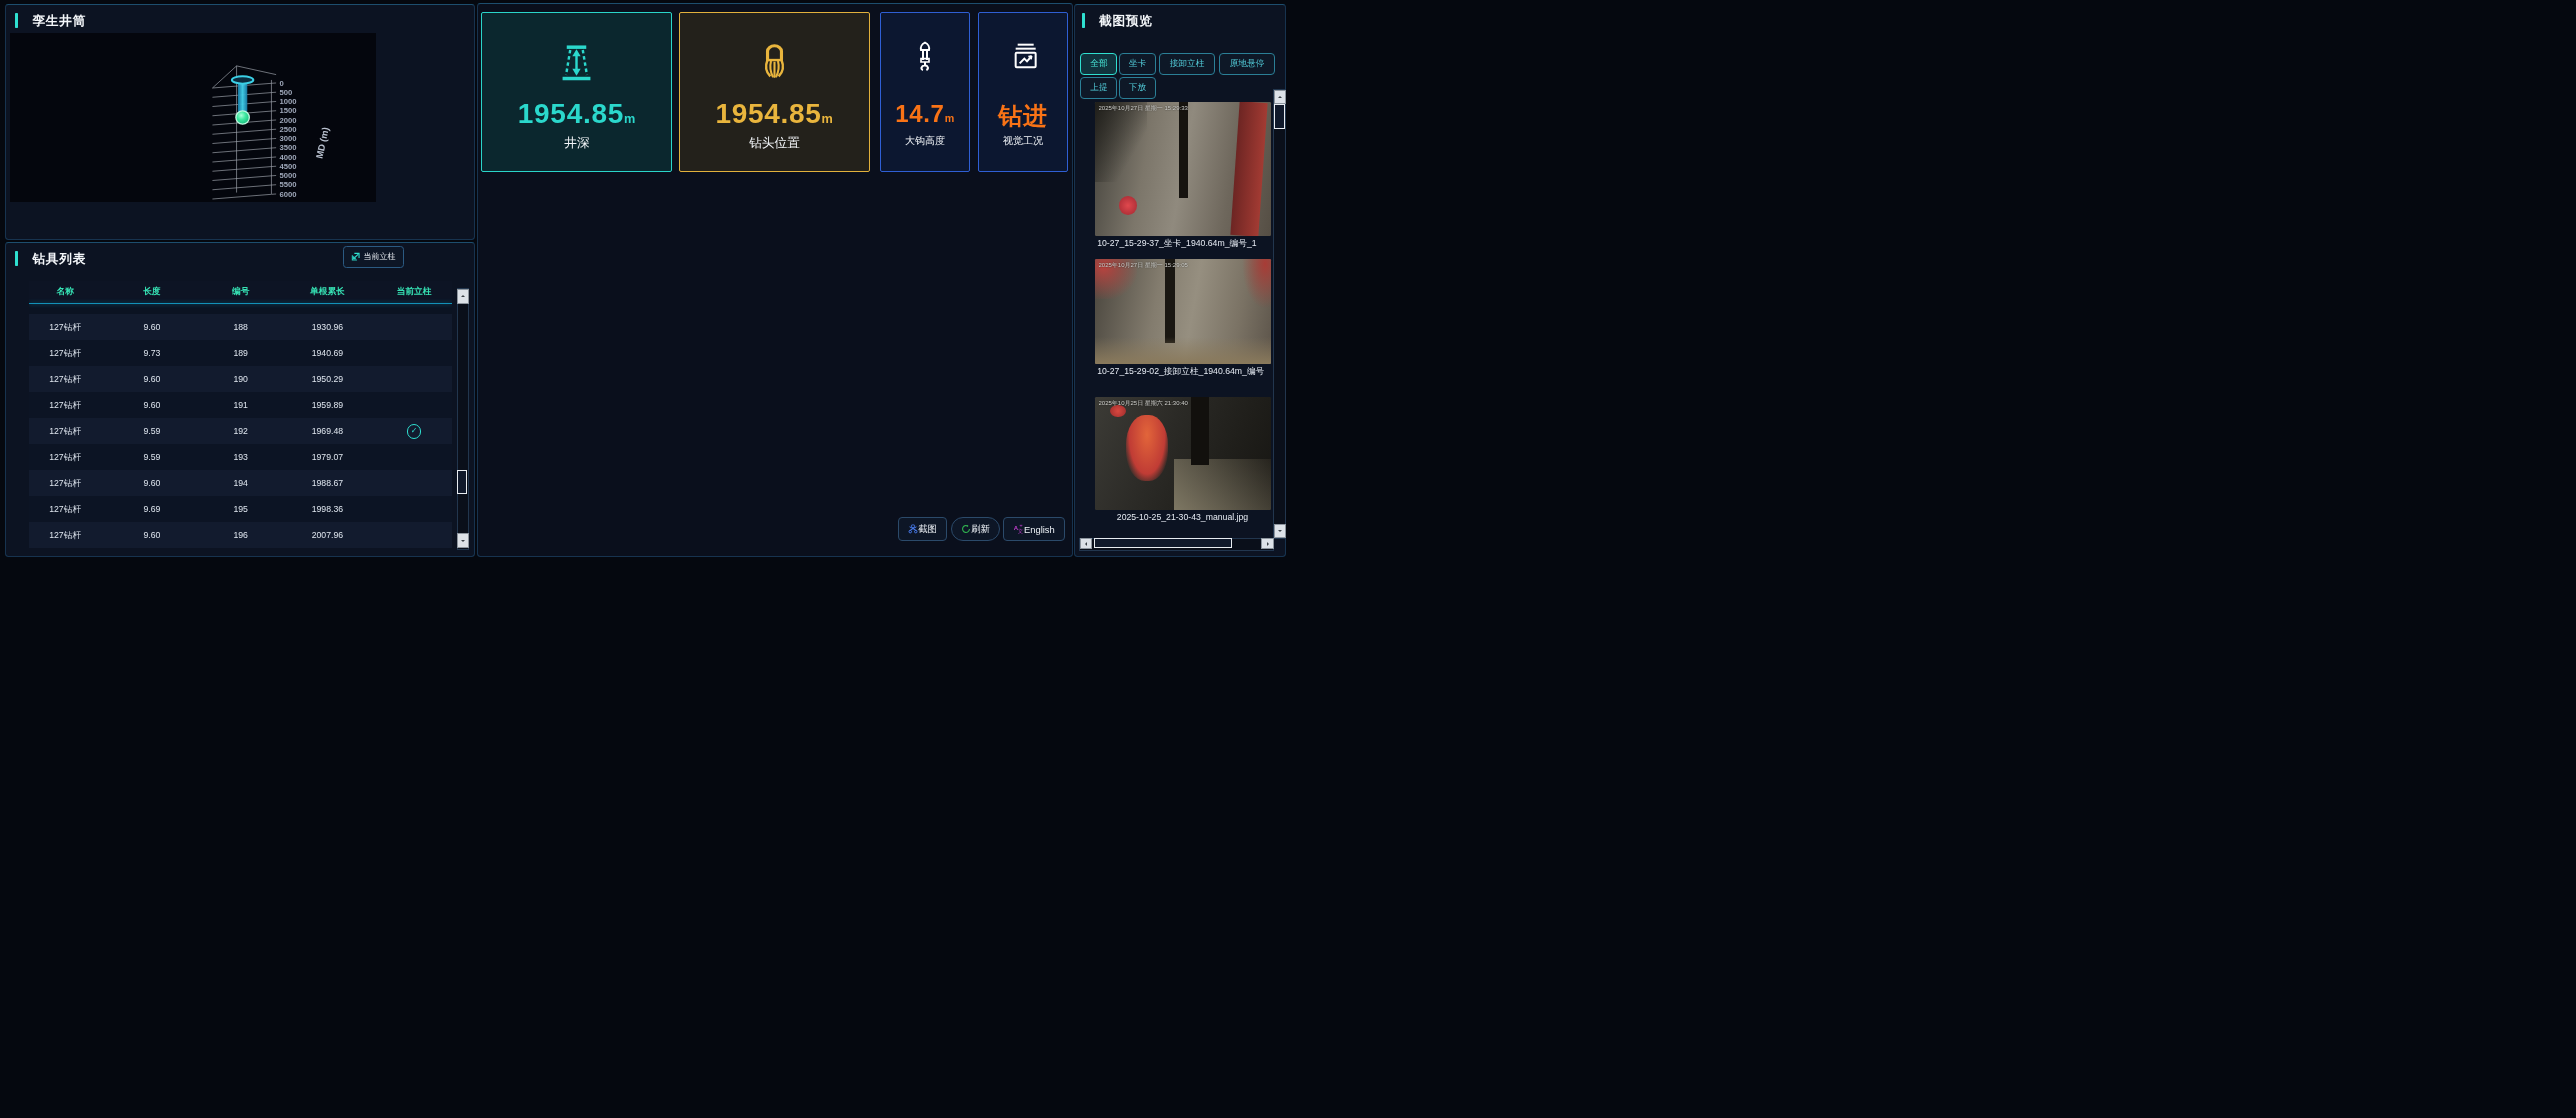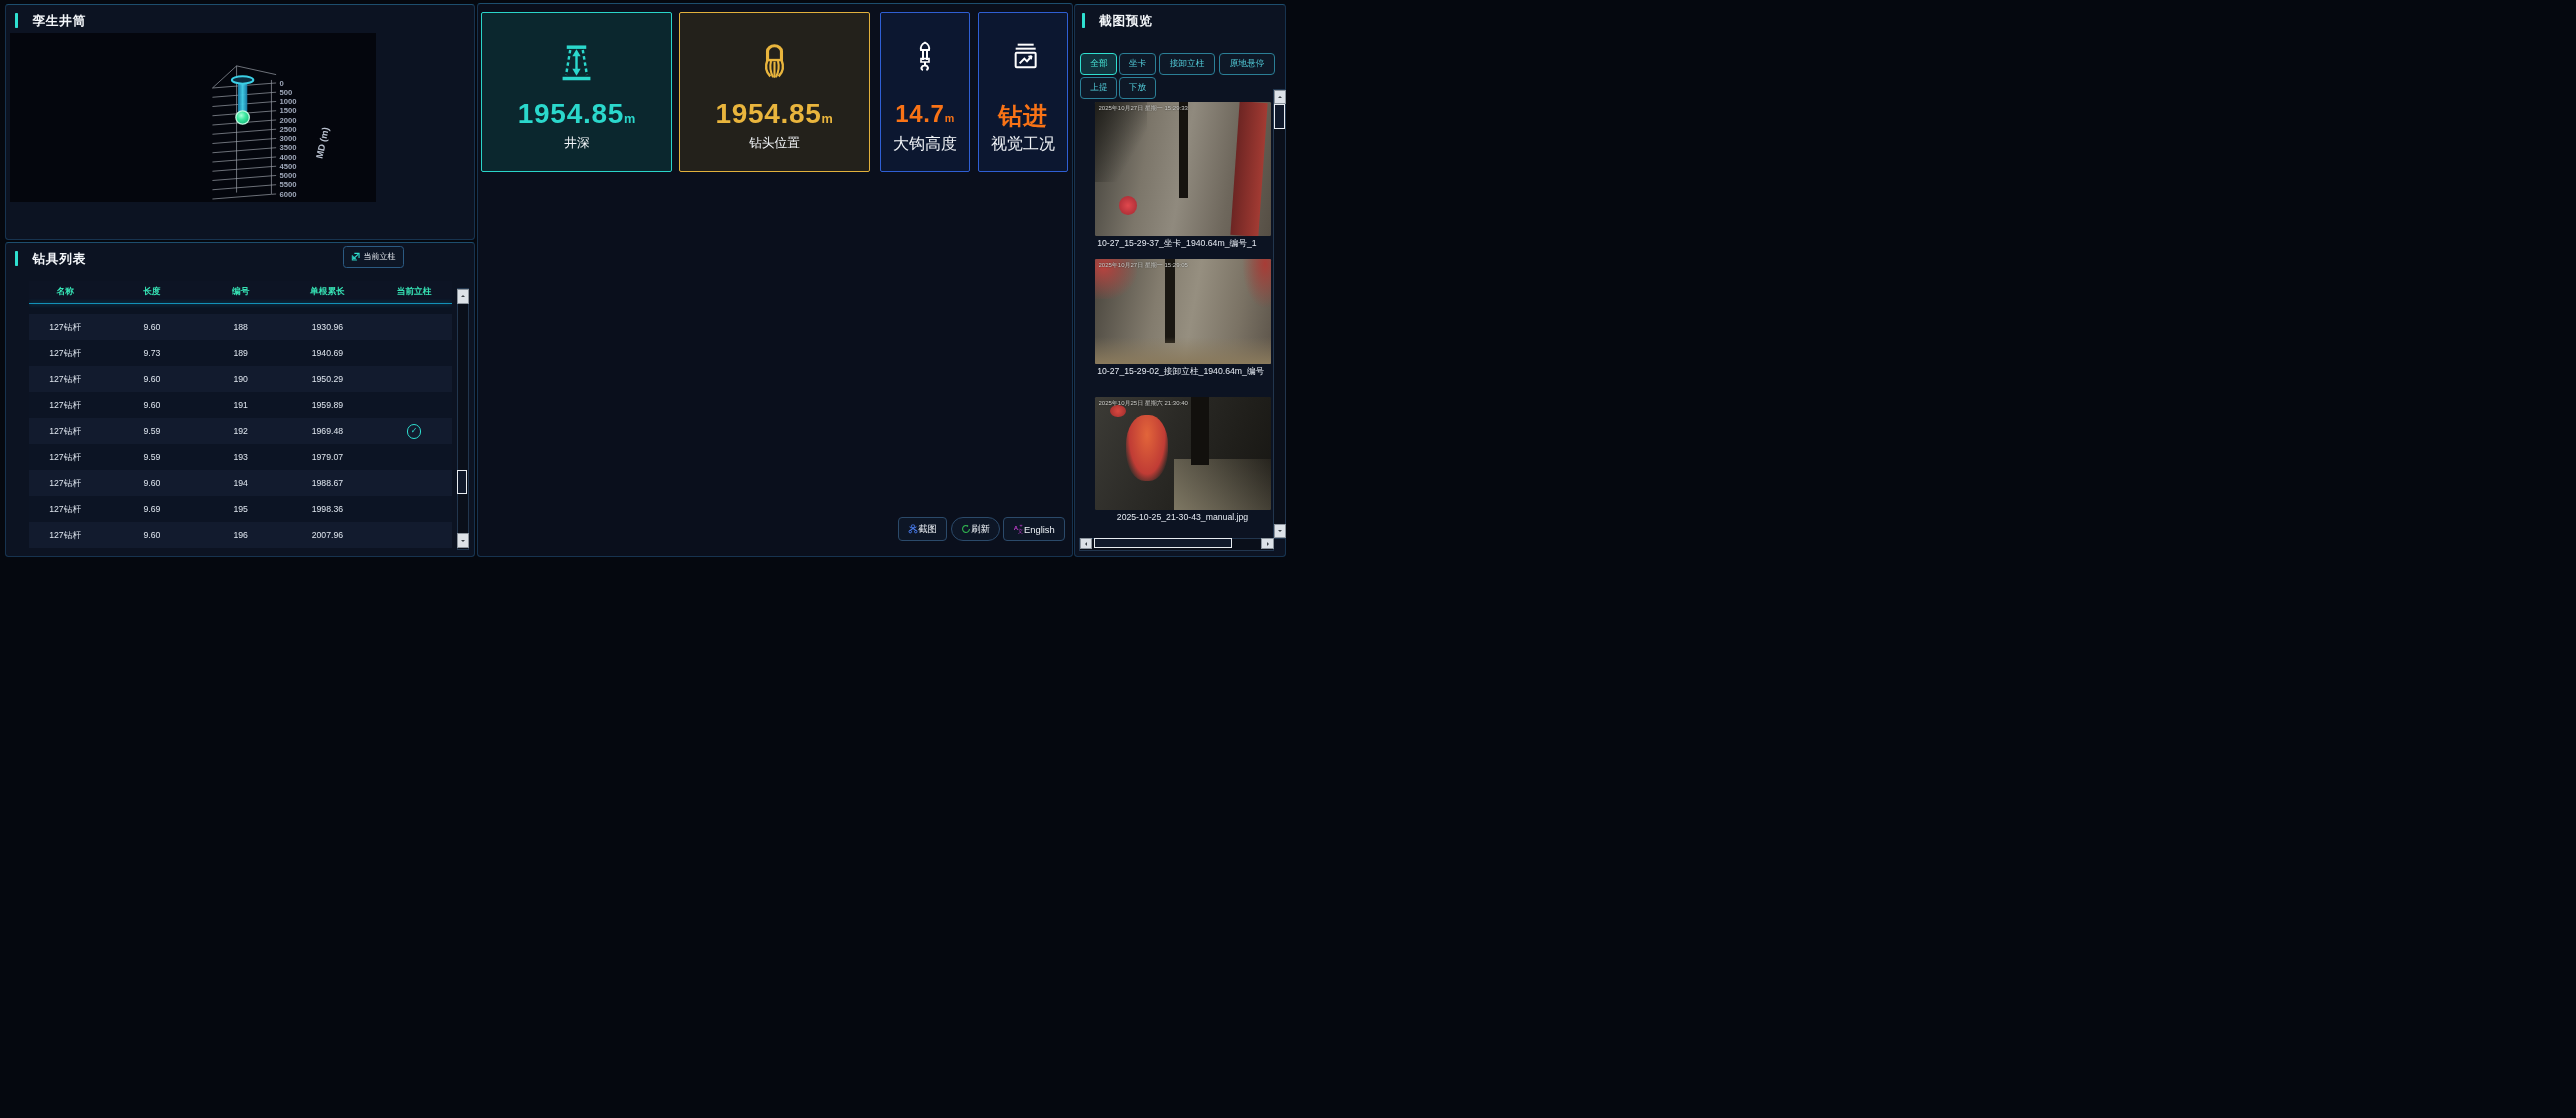--- a/index.html
+++ b/index.html
@@ -43,21 +43,21 @@
 
   
   .card{position:absolute;border-radius:2px;border:1px solid;top:8px;height:158px;}
   .card .cicon{position:absolute;left:0;right:0;top:29.5px;display:flex;justify-content:center;}
   .card .val{position:absolute;left:0;right:0;top:85px;text-align:center;font-weight:bold;font-size:28px;letter-spacing:0.7px;}
   .card .val .unit{font-size:12.7px;font-weight:bold;}
   .card .lbl{position:absolute;left:0;right:0;top:122px;text-align:center;font-size:12.7px;color:#f2f5f8;}
   .card.small .cicon{top:27px;}
   .card.small .val{top:87px;font-size:24px;}
   .card.small .val .unit{font-size:10.7px;}
-  .card.small .lbl{top:121px;font-size:16px;}
+  .card.small .lbl{top:121px;font-size:10px;}
   .c-teal{border-color:#2ad5c9;background:#0b272e;}
   .c-teal .val{color:#2bd8cc;}
   .c-yellow{border-color:#e2b13c;background:#23211b;}
   .c-yellow .val{color:#e9b53d;}
   .c-blue{border-color:#2f5fd4;background:#0c1730;}
   .c-blue .val{color:#f97316;}
 
   .vframe{position:absolute;left:10.7px;top:184px;width:574px;height:319px;background:#0a111f;
           border:0.7px solid #1b3350;border-radius:2.7px;}
   .video{position:absolute;left:12.7px;top:8.7px;width:549px;height:301px;overflow:hidden;border-radius:1.3px;

